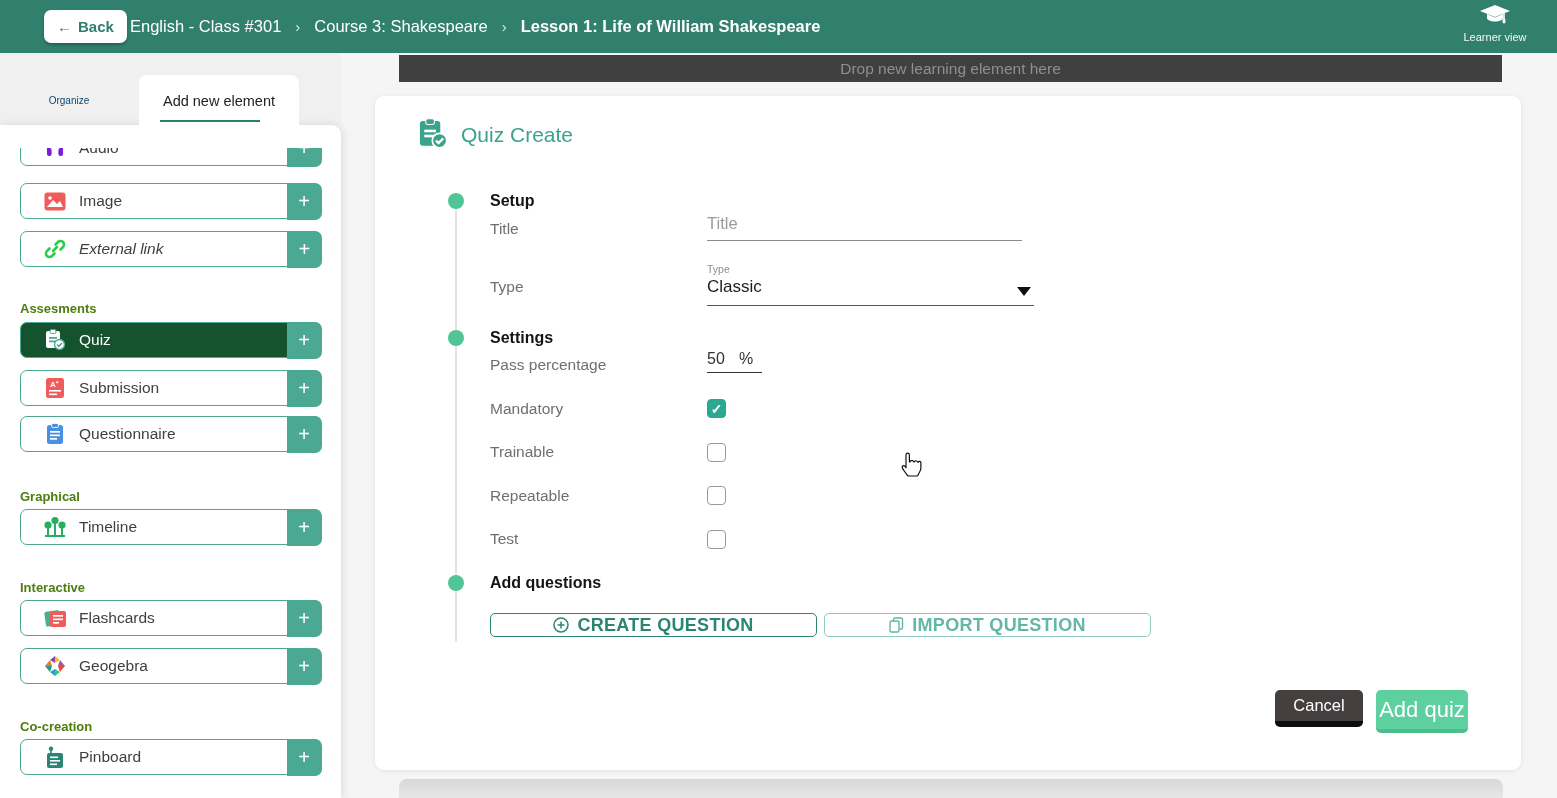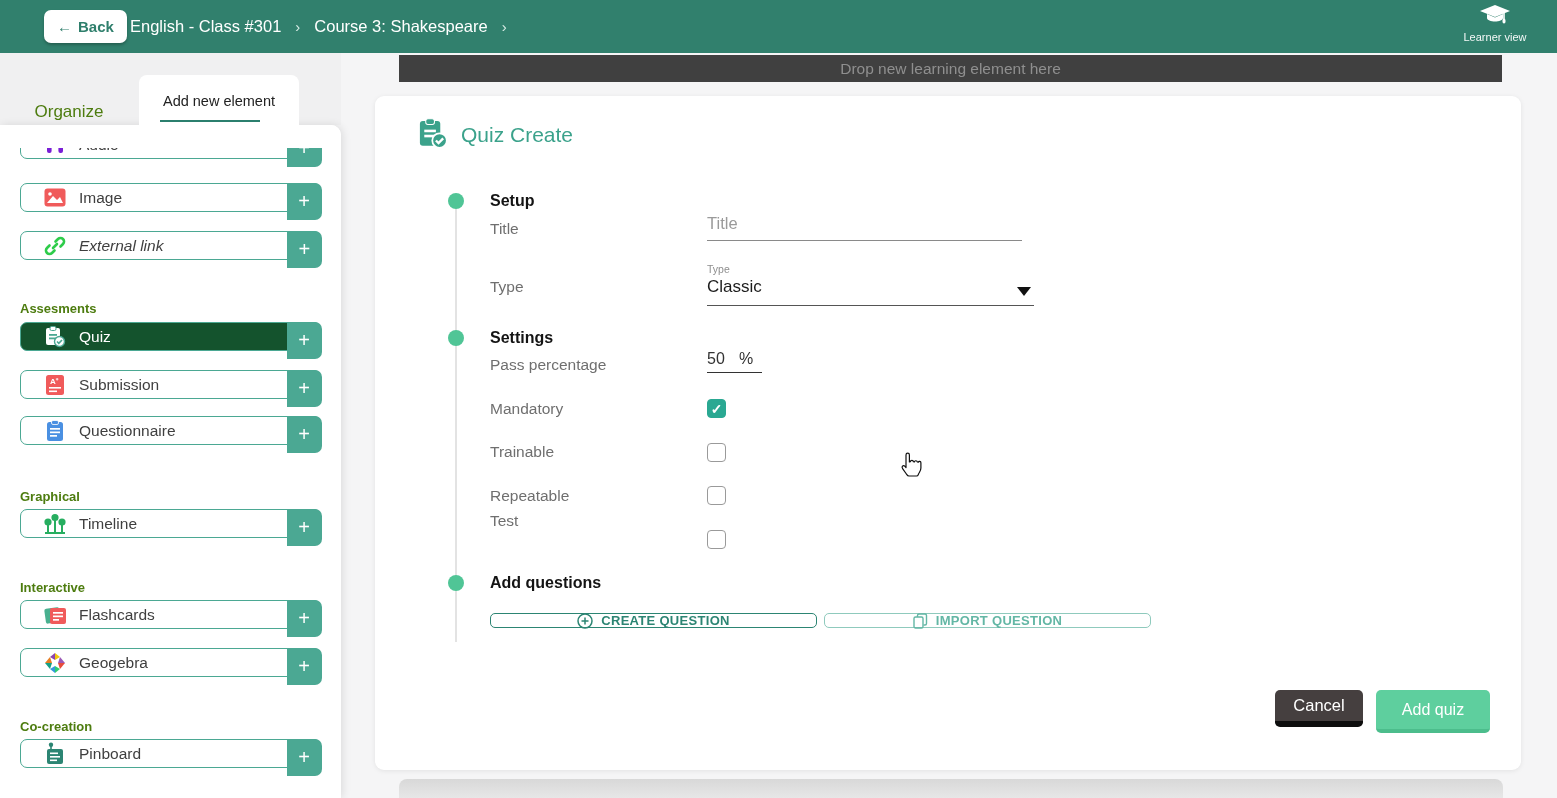--- a/index.html
+++ b/index.html
@@ -10,28 +10,28 @@
   .topbar { position:absolute; left:0; top:0; width:1557px; height:53px; background:#31806d; display:flex; align-items:center; z-index:30; }
   .back-btn { position:absolute; left:44px; top:10px; height:33px; padding:0 13px; background:#fff; border:none; border-radius:7px; color:#2f7f6c; font-weight:bold; font-size:15px; display:flex; align-items:center; gap:6px; box-shadow:0 2px 3px rgba(0,0,0,.25); cursor:pointer; font-family:inherit; }
   .breadcrumb { position:absolute; left:130px; top:0; height:53px; display:flex; align-items:center; gap:14px; color:#fff; font-size:16.5px; }
   .breadcrumb .sep { color:#d8ece6; font-size:15px; }
   .breadcrumb .crumb.last { font-weight:bold; }
   .learner { position:absolute; right:22px; top:5px; width:80px; text-align:center; color:#fff; }
   .learner .lv-label { font-size:11px; opacity:.95; display:block; margin-top:2px; }
 
   
   .tabstrip { position:absolute; left:0; top:53px; width:341px; height:72px; background:#f0f0f1; z-index:5; }
-  .tab-organize { position:absolute; left:14px; top:87px; width:110px; height:50px; display:flex; align-items:center; justify-content:center; color:#4d7c0f; font-size:17px; cursor:pointer; z-index:6; }
+  .tab-organize { position:absolute; left:14px; top:75px; width:110px; height:50px; display:flex; align-items:center; justify-content:center; color:#0c4a6e; font-size:10px; cursor:pointer; z-index:6; }
   .tab-active { position:absolute; left:139px; top:75px; width:160px; height:52px; background:#fff; border-radius:8px 8px 0 0; display:flex; align-items:center; justify-content:center; font-size:14.5px; color:#222; z-index:7; cursor:pointer; }
   .tab-active .underline { position:absolute; left:21px; bottom:5px; width:100px; height:2px; background:#2b7f6e; }
 
   .panel { position:absolute; left:0; top:125px; width:341px; height:673px; background:#fff; border-top-right-radius:10px; box-shadow:2px 0 8px rgba(0,0,0,.10); z-index:6; }
   .panel-cover { position:absolute; left:0; top:0; width:341px; height:23px; background:#fff; border-top-right-radius:10px; z-index:9; }
 
-  .el-row { position:absolute; left:20px; width:301px; height:29px; background:#fff; border:1.5px solid #4ba893; border-radius:7px; display:flex; align-items:center; cursor:pointer; z-index:8; }
+  .el-row { position:absolute; left:20px; width:301px; height:36px; background:#fff; border:1.5px solid #4ba893; border-radius:7px; display:flex; align-items:center; cursor:pointer; z-index:8; }
   .el-row .ico { width:24px; height:24px; margin-left:22px; display:flex; align-items:center; justify-content:center; }
   .el-row .lbl { margin-left:12px; font-size:15.5px; color:#3f3f3f; }
   .el-row .plus { position:absolute; right:-1.5px; top:-1.5px; width:35px; height:37.5px; background:#4ba893; border-radius:0 7px 7px 0; color:#fff; font-size:20px; display:flex; align-items:center; justify-content:center; }
   .el-row.selected { background:#14532d; border-color:#4ba893; }
   .el-row.selected .lbl { color:#fff; }
   .sec-hdr { position:absolute; left:20px; font-size:13px; font-weight:bold; color:#4d7c0f; z-index:8; }
 
   
   .dropzone { position:absolute; left:399px; top:55px; width:1103px; height:27px; background:#404040; color:#8f8f8f; font-size:15.5px; display:flex; align-items:center; justify-content:center; }
   .card { position:absolute; left:375px; top:96px; width:1146px; height:674px; background:#fff; border-radius:9px; box-shadow:0 1px 5px rgba(0,0,0,.08);padding-left:20px; }
@@ -54,44 +54,45 @@
   .dd-arrow { position:absolute; right:3px; top:24px; width:0; height:0; border-left:7px solid transparent; border-right:7px solid transparent; border-top:9px solid #111; }
 
   .pass-wrap { position:absolute; left:332px; top:254px; width:55px; border-bottom:1.5px solid #333; display:flex; align-items:center; }
   .pass-input { width:32px; border:none; outline:none; font-size:16px; color:#333; padding-bottom:4px; background:transparent; font-family:inherit; }
   .pass-suffix { font-size:16px; color:#333; padding-bottom:4px; }
 
   .cbx { position:absolute; left:332px; width:19px; height:19px; border-radius:4px; cursor:pointer; }
   .cbx.unchecked { background:#fff; border:1.5px solid #9a9a9a; }
   .cbx.checked { background:#2aa892; border:1.5px solid #2aa892; color:#fff; font-size:14px; font-weight:bold; display:flex; align-items:center; justify-content:center; }
 
-  .q-btn { position:absolute; top:517px; width:327px; height:15px; background:#fff; border-radius:5px; display:flex; align-items:center; justify-content:center; gap:8px; font-weight:bold; font-size:13px; letter-spacing:.3px; cursor:pointer; font-family:inherit; }
+  .q-btn { position:absolute; top:517px; width:327px; height:24px; background:#fff; border-radius:5px; display:flex; align-items:center; justify-content:center; gap:8px; font-weight:bold; font-size:18px; letter-spacing:.3px; cursor:pointer; font-family:inherit; }
   .q-btn.create { left:115px; border:1.5px solid #2c8573; color:#2c8573; }
   .q-btn.import { left:449px; border:1.5px solid #8fcabd; color:#63b7a5; }
 
   .cancel-btn { position:absolute; left:900px; top:594px; width:88px; height:37px; background:#453f3f; border:none; border-bottom:6px solid #0d0d0d; border-radius:5px; color:#fff; font-size:16.5px; cursor:pointer; font-family:inherit; }
-  .addquiz-btn { position:absolute; left:1001px; top:594px; width:114px; height:43px; background:#5ecf9e; border:none; border-bottom:4px solid #4cbd8c; border-radius:5px; color:#fff; font-size:16px; cursor:pointer; font-family:inherit; }
+  .addquiz-btn { position:absolute; left:1001px; top:594px; width:92px; height:43px; background:#5ecf9e; border:none; border-bottom:4px solid #4cbd8c; border-radius:5px; color:#fff; font-size:22px; cursor:pointer; font-family:inherit; }
 
   .cursor { position:absolute; left:898px; top:451px; z-index:50; pointer-events:none; }
 </style>
 </head>
 <body>
 
 <div id="app">
 
   <div class="topbar">
     <button class="back-btn">
       <span>←</span>
       <span>Back</span>
     </button>
     <div class="breadcrumb">
       <span class="crumb">English - Class #301</span>
       <span class="sep">›</span>
       <span class="crumb">Course 3: Shakespeare</span>
       <span class="sep">›</span>
+      <span class="crumb last">Lesson 1: Life of William Shakespeare</span>
     </div>
     <div class="learner">
       <svg width="30" height="20" viewBox="0 0 30 20">
         <polygon points="15,0 30,6 15,12 0,6" fill="#fff"></polygon>
         <path d="M7 9 v4 c0 2 4 3.5 8 3.5 s8 -1.5 8 -3.5 v-4 l-8 3.4 z" fill="#fff"></path>
         <path d="M24 8 v6" stroke="#fff" stroke-width="1.6"></path>
         <ellipse cx="24" cy="16" rx="1.6" ry="2.6" fill="#fff"></ellipse>
       </svg>
       <span class="lv-label">Learner view</span>
     </div>
@@ -303,21 +304,21 @@
 
     <div class="f-label" style="top:304px;">Mandatory</div>
     <div class="cbx checked" style="top:303px;">✓</div>
 
     <div class="f-label" style="top:347px;">Trainable</div>
     <div class="cbx unchecked" style="top:347px;"></div>
 
     <div class="f-label" style="top:391px;">Repeatable</div>
     <div class="cbx unchecked" style="top:390px;"></div>
 
-    <div class="f-label" style="top:416px;text-align:right;">Test</div>
+    <div class="f-label" style="top:434px;text-align:right;">Test</div>
     <div class="cbx unchecked" style="top:434px;"></div>
 
     <div class="h-section" style="top:478px;">Add questions</div>
 
     <button class="q-btn create">
       <svg width="16" height="16" viewBox="0 0 16 16">
           <circle cx="8" cy="8" r="7" fill="none" stroke="#2c8573" stroke-width="1.5"></circle>
           <path d="M8 4.5 v7 M4.5 8 h7" stroke="#2c8573" stroke-width="1.5"></path>
         </svg>
       <span>CREATE QUESTION</span>

